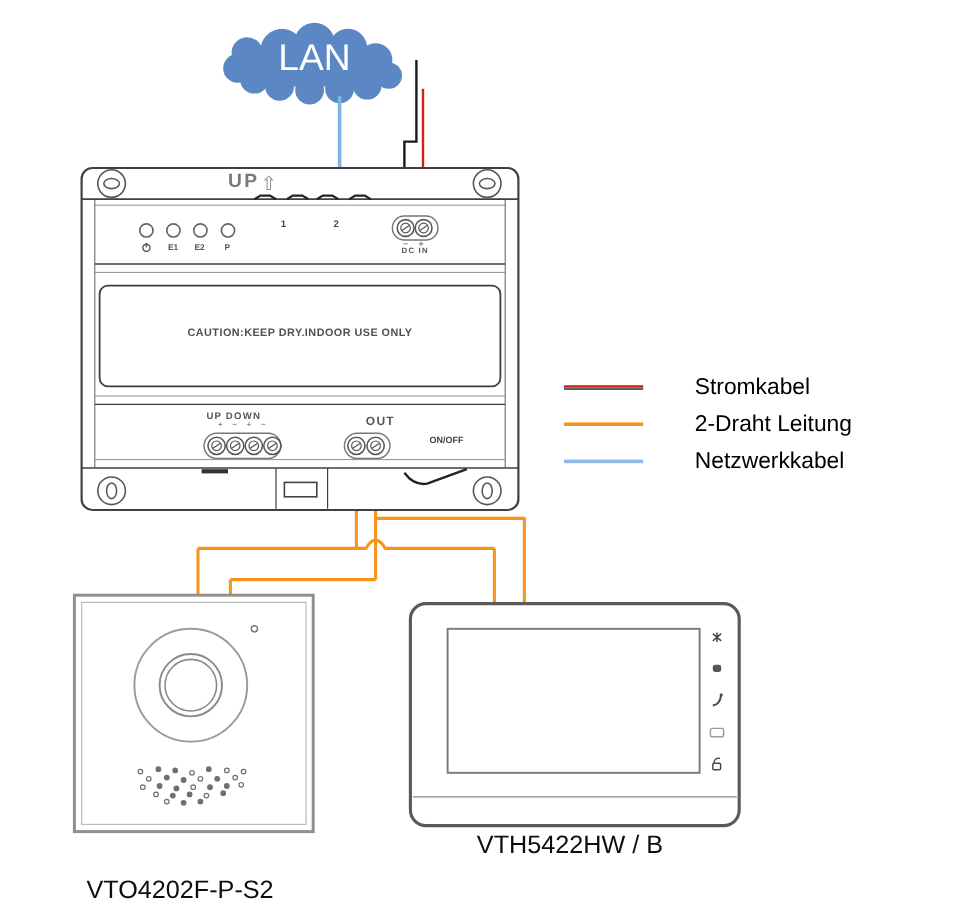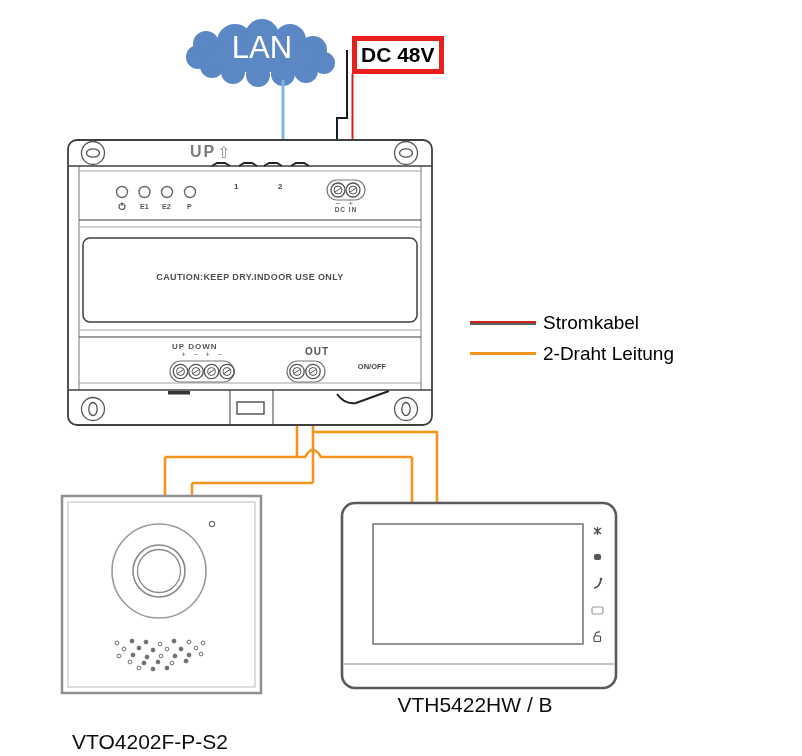--- a/index.html
+++ b/index.html
@@ -19,21 +19,21 @@
   .dcin{left:331px;top:206px;width:30px;text-align:center;font-size:6.5px;font-weight:bold;color:#555;letter-spacing:1px;}
   .caution{left:90px;top:272px;width:320px;text-align:center;font-size:9px;font-weight:bold;
            color:#4f4f4f;letter-spacing:.4px;}
   .updown{left:172px;top:342px;width:62px;font-size:8px;font-weight:bold;color:#555;letter-spacing:1px;}
   .dipsym{left:172px;top:351px;width:62px;text-align:center;font-size:7px;color:#555;letter-spacing:3px;}
   .outlbl{left:291px;top:346px;width:38px;text-align:right;font-size:10px;font-weight:bold;color:#555;letter-spacing:1px;}
   .onoff{left:348px;top:362px;width:48px;text-align:center;font-size:7.5px;font-weight:bold;color:#444;}
   .model1{left:58px;top:698px;width:184px;text-align:center;font-size:21px;font-weight:500;color:#0d0d0d;margin-top:32px;}
   .model2{left:383px;top:693px;width:184px;text-align:center;font-size:21px;font-weight:500;color:#0d0d0d;}
   .legend{position:absolute;left:470px;top:307px;z-index:2;}
-  .lrow{display:flex;align-items:center;height:31px;}
+  .lrow{display:flex;align-items:center;height:31px;gap:36px;}
   .swatch{width:66px;margin-right:7px;display:flex;flex-direction:column;justify-content:center;}
   .sw-power .l1{height:2px;background:#cf2318;}
   .sw-power .l2{height:2px;background:#5f5f5f;}
   .sw-orange .l1{height:3px;background:#f7941d;}
   .sw-blue .l1{height:3px;background:#8fbce6;}
   .llabel{font-size:19px;color:#000;white-space:nowrap;}
 </style>
 </head>
 <body>
 
@@ -207,23 +207,20 @@
     <rect x="592" y="607" width="11" height="7" rx="1.5" stroke="#9a9a9a" stroke-width="1.2"></rect>
   </g>
   <g fill="none" stroke="#4a4a4a">
     <rect x="594" y="636" width="6.5" height="5.5" rx="1" stroke-width="1.2"></rect>
     <path d="M595,636 q0,-4.5 5,-4" stroke-width="1.2"></path>
   </g>
 </svg>
 
   <div class="txt lan">LAN</div>
 
-  <div class="txt dcbox">
-    <span>DC 48V</span>
-  </div>
 
   <div class="txt uplbl">
     <span>UP</span>
     <span class="uparrow">⇧</span>
   </div>
 
   <svg class="txt" style="left:118px;top:202px;" width="8" height="8">
     <circle cx="4" cy="4.5" r="3" stroke="#555" fill="none" stroke-width="1.2"></circle>
     <path d="M4,0.5 V4" stroke="#555" stroke-width="1.2"></path>
   </svg>
@@ -254,15 +251,21 @@
           <div class="l2"></div>
       </div>
       <span class="llabel">Stromkabel</span>
     </div>
     <div class="lrow">
       <div class="swatch sw-orange">
         <div class="l1"></div>
       </div>
       <span class="llabel">2-Draht Leitung</span>
     </div>
+    <div class="lrow">
+      <div class="swatch sw-blue">
+        <div class="l1"></div>
+      </div>
+      <span class="llabel">Netzwerkkabel</span>
+    </div>
   </div>
 
 </div>
 
 </body></html>

